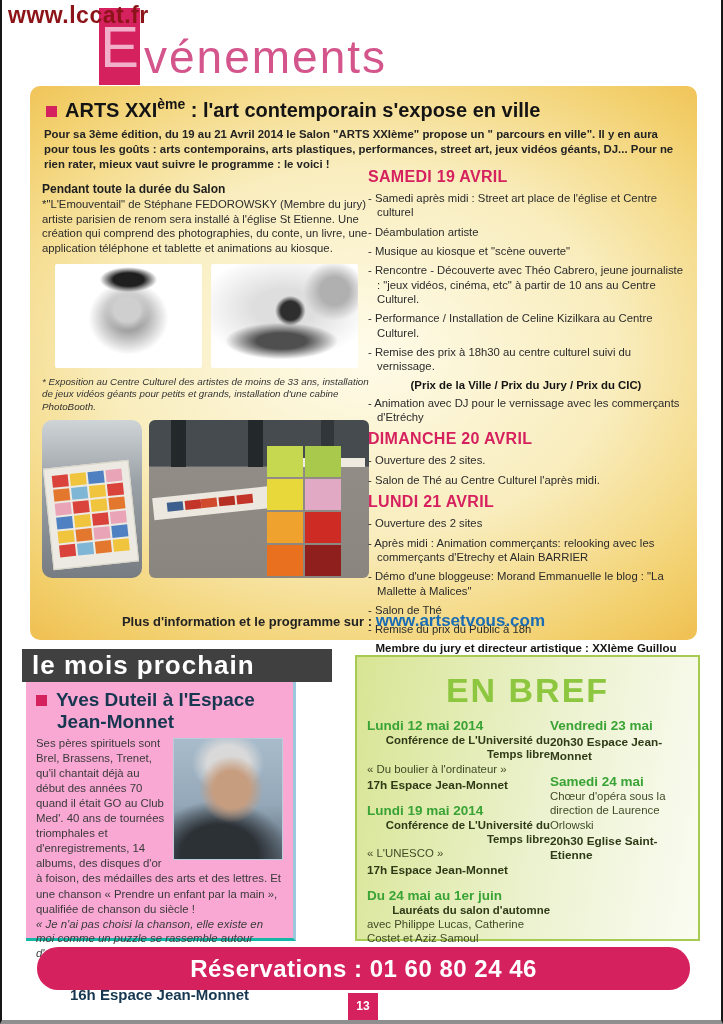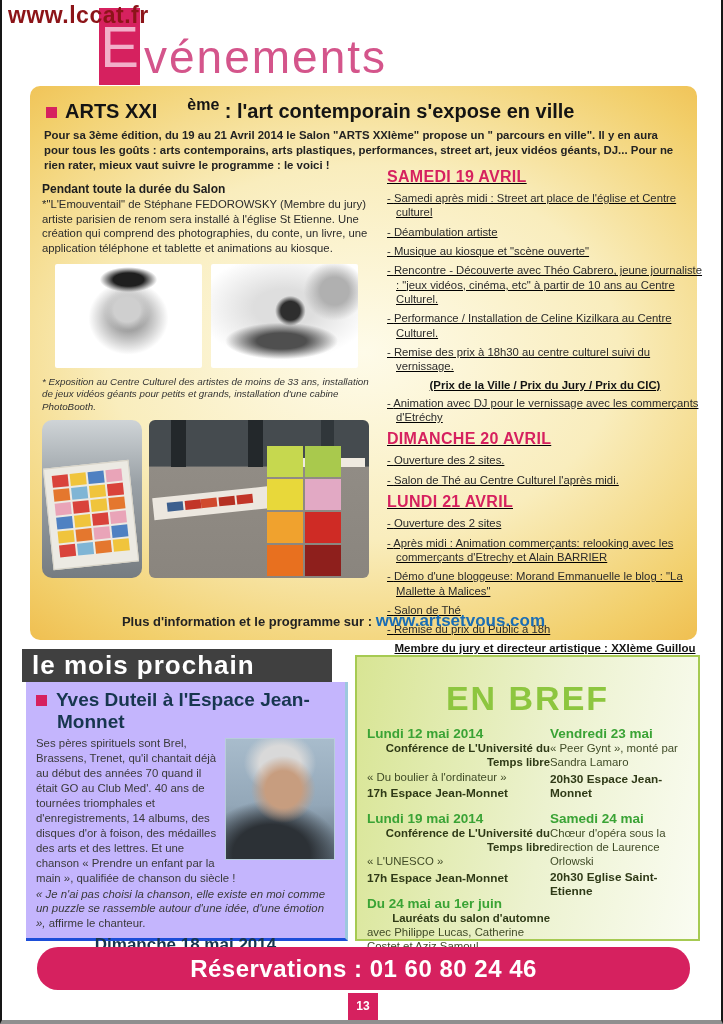--- a/index.html
+++ b/index.html
@@ -23,21 +23,21 @@
   .masthead-rest {
     position:absolute; left:142px; top:30px; font-size:46px; color:#d4558b; letter-spacing:2px;
   }
 
   
   .arts-box {
     position:absolute; left:28px; top:86px; width:667px; height:554px; border-radius:10px;
     background: radial-gradient(ellipse 85% 75% at 50% 48%, #fefbe9 0%, #f9edbd 45%, #f2cf6b 78%, #eeb43e 100%);
   }
   .arts-title { padding:10px 16px 3px 16px; font-size:20px; font-weight:bold; color:#141414; }
-  .arts-title sup { font-size:16px;margin-left:30px; }
+  .arts-title sup { font-size:14px; }
   .sq { display:inline-block; width:11px; height:11px; background:#d6215f; margin-right:8px; }
   .arts-intro { padding:2px 14px 0; font-size:11.4px; font-weight:bold; color:#232323; line-height:1.32; }
 
   .col-left { position:absolute; left:12px; top:96px; width:332px; }
   .lead-bold { font-size:12px; font-weight:bold; color:#1e1e1e; }
   .left-para { font-size:11.3px; color:#2b2b2b; line-height:1.3; margin:1px 0 8px; }
   .sketch-row { display:flex; gap:9px; padding-left:13px; }
   .sketch { width:147px; height:104px; border-radius:2px; }
   .sketch1 { background:
       radial-gradient(ellipse 26% 16% at 50% 15%, #1f1f1f 40%, rgba(31,31,31,0) 75%),
@@ -81,56 +81,56 @@
   }
   .beam { position:absolute; left:4px; top:72px; width:120px; height:22px; background:#ece7df; transform:rotate(-6deg); }
   .beam-mosaic { position:absolute; left:14px; top:6px; width:16px; height:9px; background:#3c5f8e;
     box-shadow: 18px 0 #c23528, 34px 0 #d04a2e, 52px 0 #b53022, 70px 0 #c23528; }
   .shelf { position:absolute; left:150px; top:38px; width:66px; height:9px; background:#efeae0; }
   .stack-mosaic { position:absolute; left:118px; top:26px; width:36px; height:31px; background:#c6d84f;
     box-shadow:
       0 33px #e8d83a, 0 66px #f0a22e, 0 99px #e8701f,
       38px 0 #a9c94d, 38px 33px #e2a9c4, 38px 66px #cf2b25, 38px 99px #8e1f1c; }
 
-  .col-right { position:absolute; left:357px; top:82px; width:316px;text-decoration:underline; }
+  .col-right { position:absolute; left:338px; top:82px; width:316px; }
   .day { font-size:16px; font-weight:bold; color:#d6215f; margin:6px 0 2px; letter-spacing:.3px; }
   .day:first-child { margin-top:0; }
   .ev { font-size:11.3px; color:#2b2b2b; line-height:1.27; padding-left:9px; text-indent:-9px; margin:5px 0; }
   .ev::before { content:"- "; }
   .prix { font-size:11.4px; font-weight:bold; text-align:center; color:#141414; margin:1px 0; }
   .partners { font-size:11.5px; font-weight:bold; text-align:center; color:#141414; line-height:1.3; margin-top:7px; }
   .jury { font-size:11.5px; font-weight:bold; text-align:center; color:#141414; margin-top:2px; }
 
   .arts-footer { position:absolute; left:0; right:60px; bottom:9px; text-align:center;
     font-size:13px; font-weight:bold; color:#232323; }
   .arts-footer .link { color:#1a6db4; font-size:17px; }
 
   
   .next-month { position:absolute; left:20px; top:649px; width:326px; height:292px; }
   .nm-band { width:310px; height:33px; background:#404040; color:#fff; font-size:26px; font-weight:bold;
     line-height:33px; padding-left:10px; letter-spacing:1px; }
-  .nm-body { position:absolute; left:4px; top:33px; width:322px; height:259px; background:#c4b5fd;
-    border-right:3px solid #9cc8de; border-bottom:3px solid #1d4ed8; padding:7px 10px 0; }
+  .nm-body { position:absolute; left:4px; top:33px; width:270px; height:259px; background:#f9a8d4;
+    border-right:3px solid #9cc8de; border-bottom:3px solid #14b8a6; padding:7px 10px 0; }
   .nm-title { font-size:19px; font-weight:bold; color:#17364f; line-height:1.16; padding-left:21px; margin-bottom:3px; }
   .nm-title .sq { margin-left:-21px; margin-right:9px; }
   .nm-photo { float:right; width:110px; height:122px; margin:2px 0 4px 7px; border:1px solid #b8cddb;
     background:
       radial-gradient(ellipse 30% 28% at 53% 42%, #c79d7f 55%, rgba(199,157,127,0) 100%),
       radial-gradient(ellipse 42% 32% at 50% 20%, #d9d9d9 45%, rgba(217,217,217,0) 80%),
       radial-gradient(ellipse 65% 45% at 42% 96%, #2c3136 55%, rgba(44,49,54,0) 100%),
       linear-gradient(180deg, #a8bccc 0%, #93a7b8 55%, #5c6a76 100%); }
   .nm-text { font-size:11.4px; color:#3a3a3a; line-height:1.32; }
   .nm-quote { font-size:11.4px; color:#3a3a3a; line-height:1.3; }
   .nm-date { clear:both; text-align:center; font-weight:bold; font-size:17px; color:#17364f; margin-top:4px; }
   .nm-venue { text-align:center; font-weight:bold; font-size:15px; color:#17364f; margin-top:1px; }
 
   
   .en-bref { position:absolute; left:353px; top:655px; width:345px; height:286px;
     border:2px solid #a6ca52; background:linear-gradient(100deg,#d8e594 0%, #ecf2cf 55%, #fafcf2 100%);
-    padding:20px 10px; }
+    padding:12px 10px; }
   .eb-title { text-align:center; color:#8dc63f; font-size:34px; font-weight:bold; letter-spacing:2px; margin:2px 0 8px; }
   .eb-cols { display:flex; }
   .eb-col1 { width:57%; } .eb-col2 { width:43%; }
   .eb-entry { margin-bottom:11px; }
   .eb-date { color:#3aa335; font-weight:bold; font-size:13.5px; }
   .eb-bold { font-weight:bold; font-size:11.4px; color:#2f3a17; line-height:1.25;text-align:right; }
   .eb-normal { font-size:11.4px; color:#3f4a26; line-height:1.25; }
   .eb-bold2 { font-weight:bold; font-size:11.8px; color:#2f3a17; margin-top:2px; }
 
   
@@ -242,21 +242,20 @@
         <div class="eb-entry">
           <div class="eb-date">Du 24 mai au 1er juin</div>
           <div class="eb-bold">Lauréats du salon d'automne</div>
           <div class="eb-normal">avec Philippe Lucas, Catherine Costet et Aziz Samoul</div>
           <div class="eb-bold2">au Centre culturel</div>
         </div>
       </div>
       <div class="eb-col2">
         <div class="eb-entry">
           <div class="eb-date">Vendredi 23 mai</div>
-          <div class="eb-normal">« Peer Gynt », monté par Sandra Lamaro</div>
           <div class="eb-bold2">20h30 Espace Jean-Monnet</div>
         </div>
         <div class="eb-entry">
           <div class="eb-date">Samedi 24 mai</div>
           <div class="eb-normal">Chœur d'opéra sous la direction de Laurence Orlowski</div>
           <div class="eb-bold2">20h30 Eglise Saint-Etienne</div>
         </div>
       </div>
     </div>
   </section>

